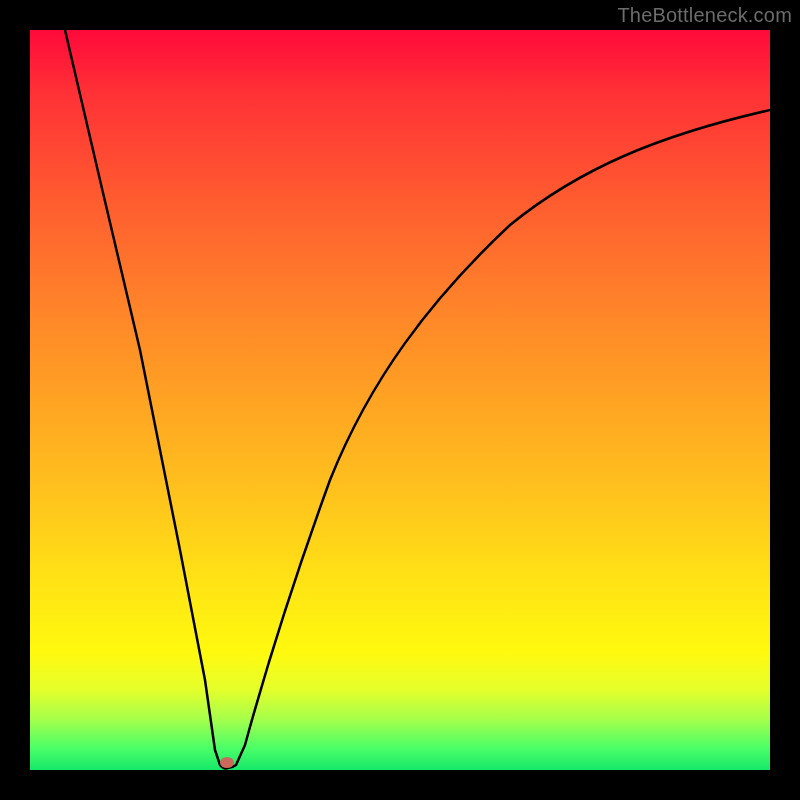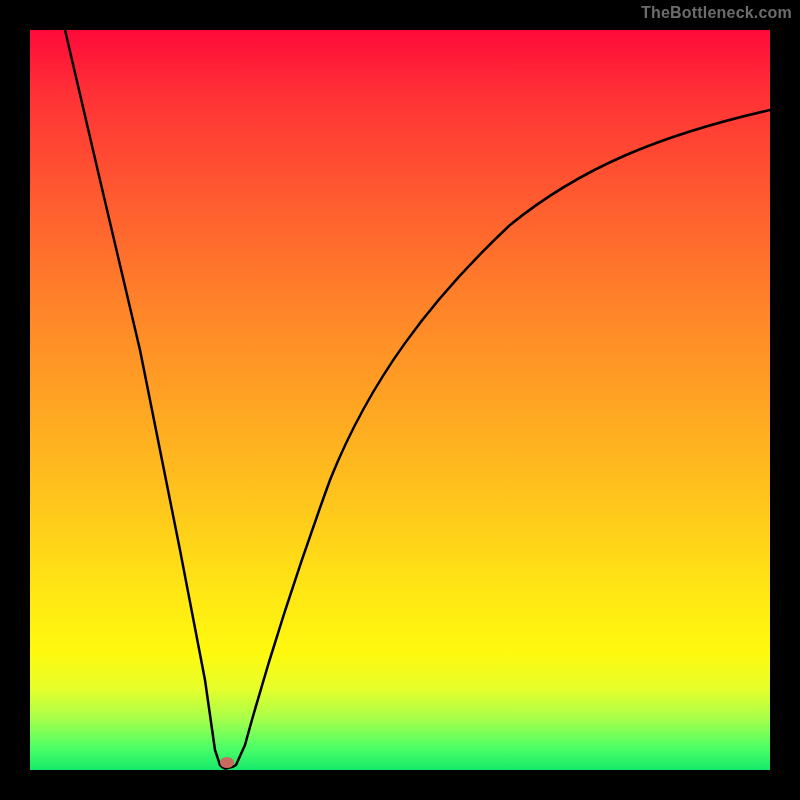--- a/index.html
+++ b/index.html
@@ -59,22 +59,22 @@
     width: 14px;
     height: 11px;
     background: #c96a5c;
     border-radius: 50%;
   }
   .watermark {
     position: absolute;
     top: 4px;
     right: 8px;
     color: #6c6c6c;
-    font-size: 16px;
-    font-weight: 700;
+    font-size: 20px;
+    font-weight: 400;
     letter-spacing: 0.2px;
     user-select: none;
   }
 </style>
 </head>
 <body>
 
 <div class="frame">
 
   <div class="plot-area">

